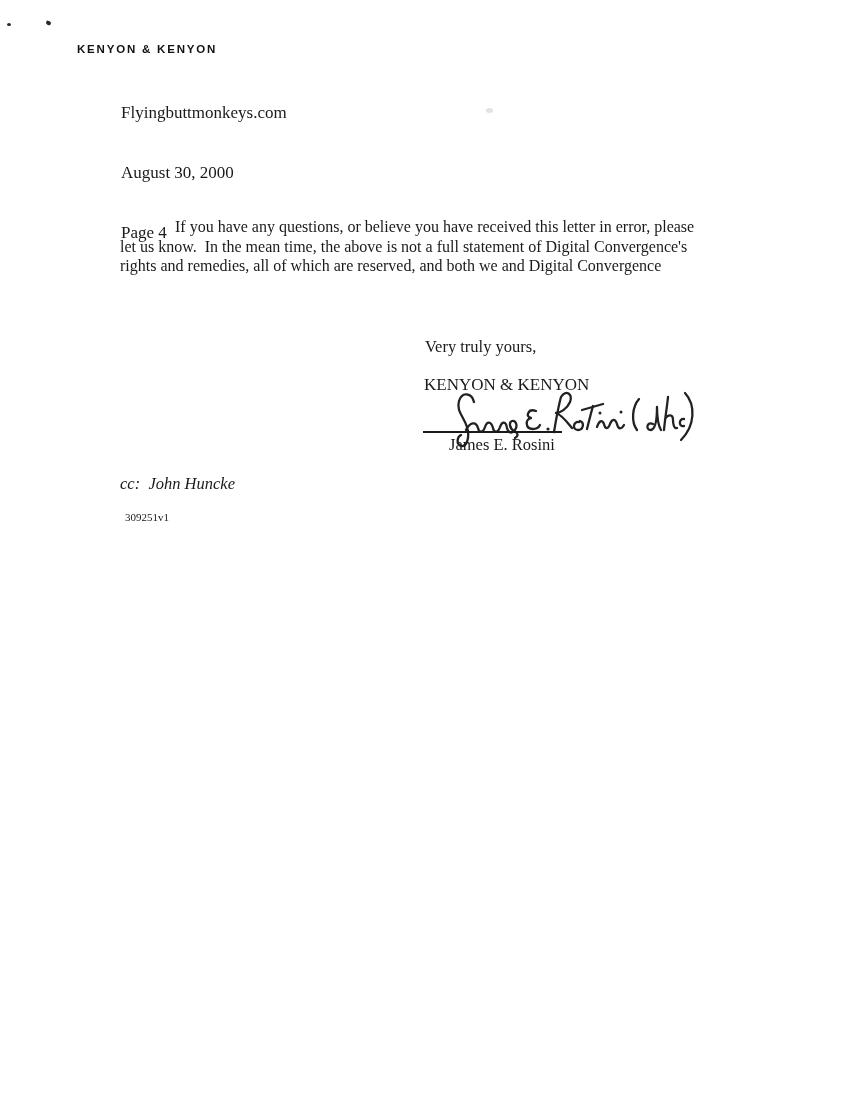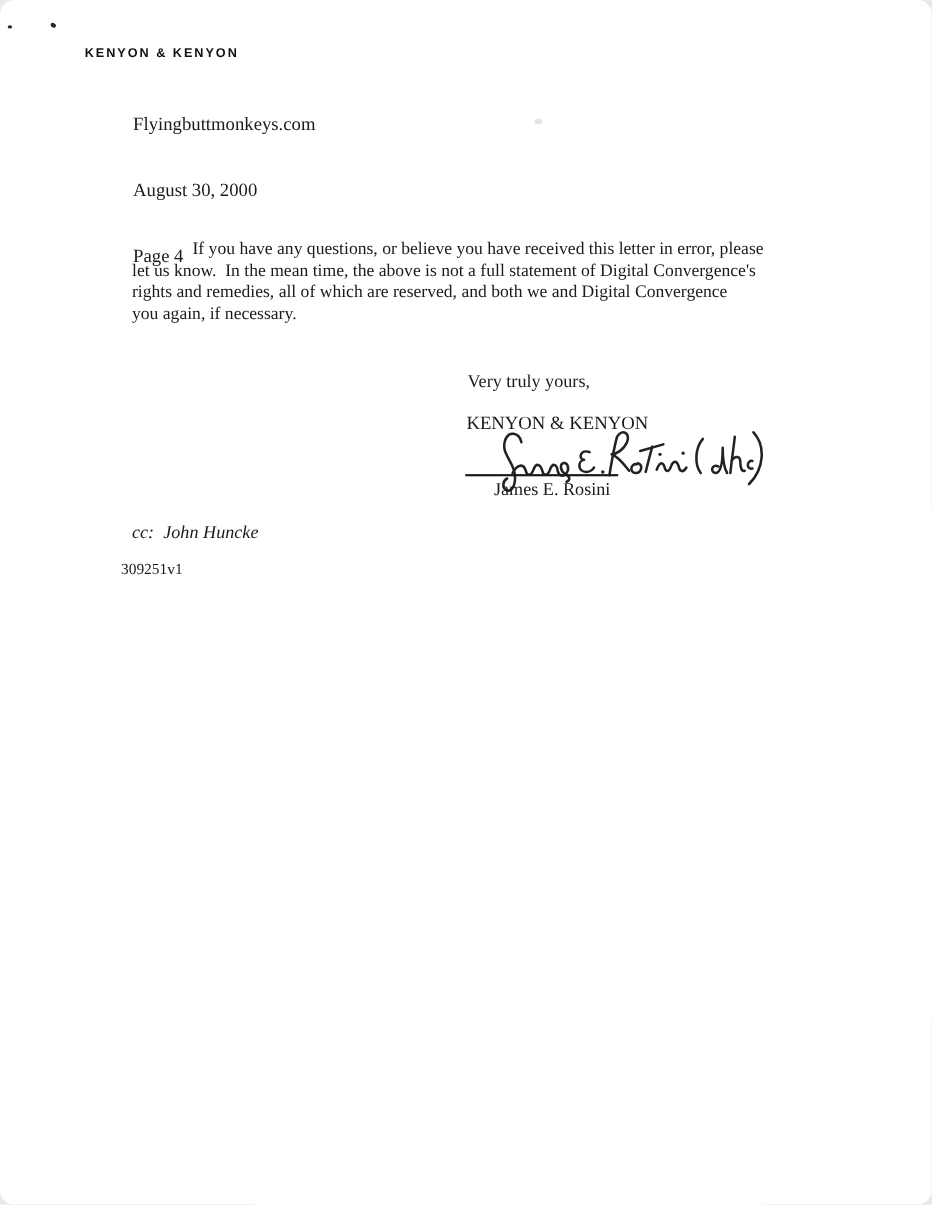--- a/index.html
+++ b/index.html
@@ -8,21 +8,20 @@
     background: #e9e9e9;
   }
   .page {
     position: relative;
     width: 847px;
     height: 1095px;
     background: #ffffff;
     overflow: hidden;
     font-family: "Liberation Serif", serif;
     color: #1a1a1a;
-    border-radius: 13px;
   }
   .abs { position: absolute; }
 
   
   .speck {
     position: absolute;
     background: #2a2a2a;
     border-radius: 50%;
   }
   .speck-1 { left: 7px;  top: 23px; width: 4px; height: 3px; }
@@ -89,22 +88,22 @@
   }
 
   .cc-line {
     left: 120px; top: 474px;
     font-size: 16.5px;
     white-space: pre;
     font-style: italic;
   }
 
   .doc-number {
-    left: 110px; top: 511px;
-    font-size: 14px;
+    left: 125px; top: 511px;
+    font-size: 11px;
     white-space: pre;
   }
 </style>
 </head>
 <body>
 
 <div class="page">
 
   <div class="speck speck-1"></div>
   <div class="speck speck-2"></div>
@@ -115,21 +114,20 @@
   <div class="abs header-block">
     <div>Flyingbuttmonkeys.com</div>
     <div>August 30, 2000</div>
     <div>Page 4</div>
   </div>
 
   <div class="abs body-paragraph">
     <div class="line indent">If you have any questions, or believe you have received this letter in error, please</div>
     <div class="line">let us know.  In the mean time, the above is not a full statement of Digital Convergence's</div>
     <div class="line">rights and remedies, all of which are reserved, and both we and Digital Convergence</div>
-    <div class="line">you again, if necessary.</div>
   </div>
 
   <div class="abs valediction">Very truly yours,</div>
   <div class="abs closing-firm">KENYON &amp; KENYON</div>
 
   <svg class="abs signature-svg" viewBox="0 0 280 66" xmlns="http://www.w3.org/2000/svg">
 
     <path d="M 54 16 C 52 7 42 5 39 15 C 36 25 44 31 47 41 C 50 51 47 61 41 60 C 36 58 37 51 41 49"></path>
 
     <path d="M 46 44 C 50 36 56 35 58 42 C 59 47 63 47 65 41 C 67 35 71 35 73 42 C 74 47 78 47 80 41 C 82 35 86 35 87 42 C 88 47 92 48 95 44 C 98 40 96 34 92 35 C 89 36 89 42 94 45 C 98 47 99 50 95 52"></path>

